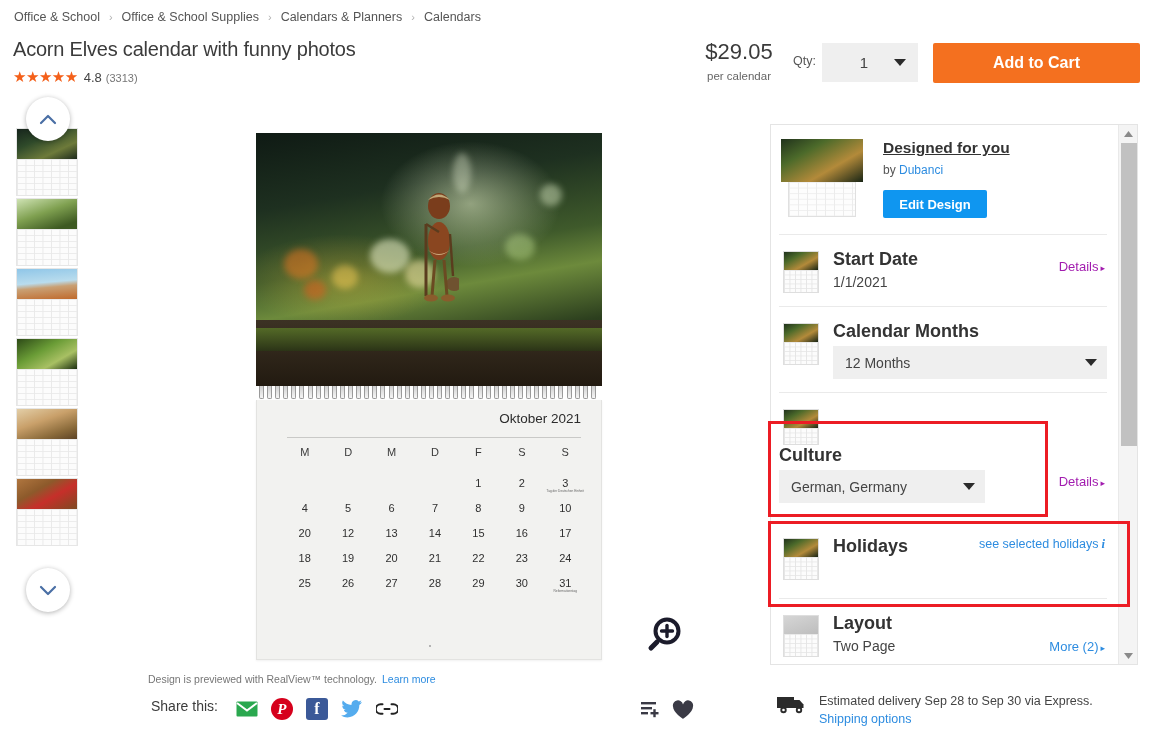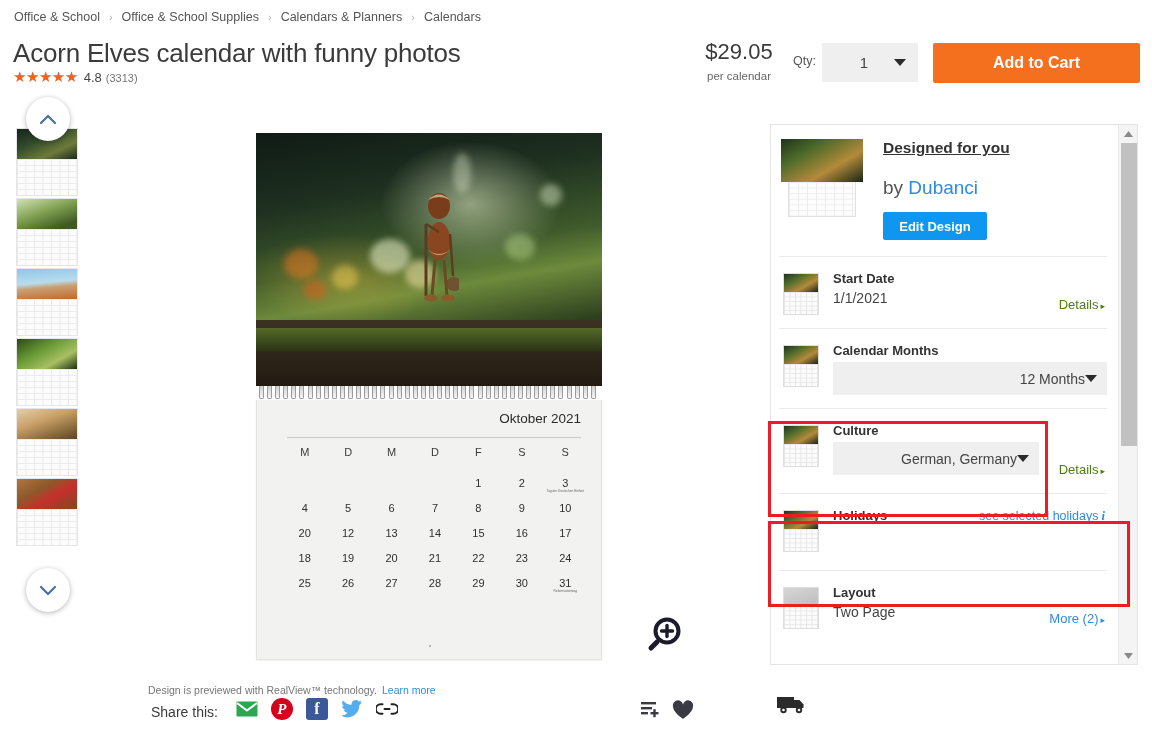--- a/index.html
+++ b/index.html
@@ -18,21 +18,21 @@
     position: absolute; left: 14px; top: 10px;
     font-size: 12.5px; color: #555; display: flex; align-items: center;
     white-space: nowrap;
   }
   #breadcrumb .crumb { color: #555; }
   #breadcrumb .sep { color: #b0b0b0; margin: 0 9px; font-size: 11px; }
 
   
   #product-title {
     position: absolute; left: 13px; top: 38px;
-    font-size: 26px; font-weight: 400; color: #3b3b3b; letter-spacing: -0.2px;
+    font-size: 20px; font-weight: 400; color: #3b3b3b; letter-spacing: -0.2px;
   }
   #rating-row {
     position: absolute; left: 13px; top: 69px;
     display: flex; align-items: baseline; font-size: 12.5px;
   }
   #rating-row .stars { color: #f4601a; font-size: 15px; letter-spacing: -0.5px; line-height: 1; }
   #rating-row .rating-value { margin-left: 6px; color: #444; font-size: 13px; }
   #rating-row .rating-count { margin-left: 4px; color: #777; font-size: 11px; }
 
   
@@ -115,26 +115,26 @@
   }
   #cal-grid .dow { font-size: 11px; color: #3a3a3a; padding-bottom: 6px; }
   #cal-grid .day { position: relative; }
   #cal-grid .day .hol {
     position: absolute; left: 50%; transform: translateX(-50%); top: 12px;
     font-size: 3.2px; color: #666; white-space: nowrap; line-height: 1.25;
   }
   #cal-dot { position: absolute; left: 50%; bottom: 12px; width: 2px; height: 2px; background: #b4b4b4; }
 
   #realview {
-    position: absolute; left: 148px; top: 673px; font-size: 10.5px; color: #767676; margin-top: 11px;
+    position: absolute; left: 148px; top: 673px; font-size: 10.5px; color: #767676;
   }
   #realview a { color: #2d8ce0; text-decoration: none; margin-left: 5px; }
 
   #share-row {
-    position: absolute; left: 151px; top: 698px; display: flex; align-items: flex-end;
+    position: absolute; left: 151px; top: 698px; display: flex; align-items: flex-start;
   }
   #share-row .share-label { font-size: 14px; color: #3b3b3b; margin-right: 18px; }
   .sicon { width: 22px; height: 22px; margin-right: 13px; cursor: pointer;
            display: flex; align-items: center; justify-content: center; }
   .sicon.mail { color: #2aa84f; }
   .sicon.pin { background: #d6001c; border-radius: 50%; color: #fff; font-weight: 700;
                font-family: "Liberation Serif", serif; font-size: 15px; font-style: italic; }
   .sicon.fb { background: #3b5998; border-radius: 3px; color: #fff; font-weight: 700;
               font-size: 16px; font-family: "Liberation Serif", serif; }
   .sicon.tw { color: #55acee; }
@@ -173,49 +173,49 @@
                border: 1px solid #dedede; overflow: hidden; background: #fff; }
   .opt-thumb .ph { height: 18px; }
   .opt-thumb .grid {
     height: 23px; background: #fcfcfc;
     background-image:
       linear-gradient(to right, #e5e5e5 1px, transparent 1px),
       linear-gradient(to bottom, #e9e9e9 1px, transparent 1px);
     background-size: 5.5px 4.5px;
   }
   .opt-body { flex: 1; min-width: 0; }
-  .opt-title { font-size: 13px; font-weight: 700; color: #333; margin-bottom: 4px; }
+  .opt-title { font-size: 18px; font-weight: 700; color: #333; margin-bottom: 4px; }
   .opt-value { font-size: 14px; color: #444; }
   .opt-details {
-    position: absolute; right: 2px; bottom: 16px; font-size: 13px; color: #4d7c0f; cursor: pointer;
+    position: absolute; right: 2px; bottom: 32px; font-size: 13px; color: #a21caf; cursor: pointer;
   }
   .opt-details .arrow { font-size: 9px; margin-left: 2px; }
   .opt-select {
     background: #efefef; height: 33px; display: flex; align-items: center;
     padding: 0 10px 0 12px; cursor: pointer; margin-top: 3px;
   }
   .opt-select .sv { flex: 1; font-size: 14px; color: #444;
-                    white-space: nowrap; overflow: hidden; text-overflow: ellipsis; text-align: right; }
+                    white-space: nowrap; overflow: hidden; text-overflow: ellipsis; }
   .caret-d { width: 0; height: 0; border-left: 6px solid transparent;
              border-right: 6px solid transparent; border-top: 7px solid #2b2b2b; }
 
   
   #designed-row { display: flex; padding: 14px 0 16px 2px; border-bottom: 1px solid #eaeaea; }
   #designed-thumb { width: 82px; height: 78px; flex: 0 0 82px; margin-right: 20px; background: #fff; }
   #designed-thumb .ph { height: 43px; }
   #designed-thumb .gridbox { width: 68px; margin-left: 7px; border: 1px solid #e0e0e0; border-top: none; }
   #designed-thumb .grid {
     height: 34px; background: #fdfdfd;
     background-image:
       linear-gradient(to right, #ececec 1px, transparent 1px),
       linear-gradient(to bottom, #efefef 1px, transparent 1px);
     background-size: 9px 5.6px;
   }
   #designed-title { font-size: 15.5px; font-weight: 700; color: #333; text-decoration: underline; }
-  #designed-by { font-size: 19px; color: #555; margin-top: 20px; }
+  #designed-by { font-size: 12px; color: #555; margin-top: 6px; }
   #designed-by a { color: #2d8ce0; text-decoration: none; }
   #edit-design {
     margin-top: 13px; width: 104px; height: 28px; background: #0f96f0; color: #fff;
     font-size: 13px; font-weight: 700; display: flex; align-items: center;
     justify-content: center; cursor: pointer; border-radius: 2px;
   }
 
   
   .hl-box { position: absolute; border: 3px solid #ec1c24; pointer-events: none; z-index: 12; }
   #hl-culture { left: 768px; top: 421px; width: 280px; height: 96px; }
@@ -533,21 +533,21 @@
           </div>
         <div class="opt-body">
           <div class="opt-title">Calendar Months</div>
           <div class="opt-select">
             <span class="sv">12 Months</span>
             <span class="caret-d"></span>
           </div>
         </div>
       </div>
 
-      <div class="opt-row" style="padding-bottom:18px;">
+      <div class="opt-row" style="padding-bottom:18px;flex-direction:column;">
         <div class="opt-thumb">
             <div class="ph im5"></div>
             <div class="grid"></div>
           </div>
         <div class="opt-body" style="max-width:206px;">
           <div class="opt-title">Culture</div>
           <div class="opt-select">
             <span class="sv">German, Germany</span>
             <span class="caret-d"></span>
           </div>
@@ -608,15 +608,19 @@
     <span id="truck-icon">
       <svg width="30" height="20" viewBox="0 0 30 20">
         <rect x="0" y="2" width="17" height="11" fill="#2b2b2b"></rect>
         <path d="M17 5h5.5l4 4.5V13H17z" fill="#2b2b2b"></path>
         <circle cx="6.5" cy="15" r="3.2" fill="#2b2b2b"></circle>
           <circle cx="6.5" cy="15" r="1.3" fill="#fff"></circle>
         <circle cx="22" cy="15" r="3.2" fill="#2b2b2b"></circle>
           <circle cx="22" cy="15" r="1.3" fill="#fff"></circle>
       </svg>
     </span>
+    <span id="delivery-text">
+      <span>Estimated delivery Sep 28 to Sep 30 via Express.</span>
+      <a href="#">Shipping options</a>
+    </span>
   </div>
 
 </div>
 
 </body></html>

